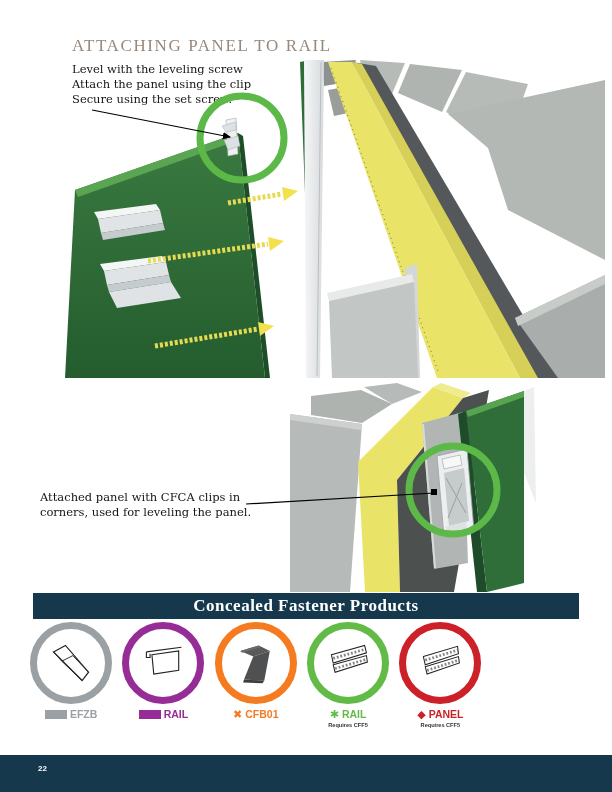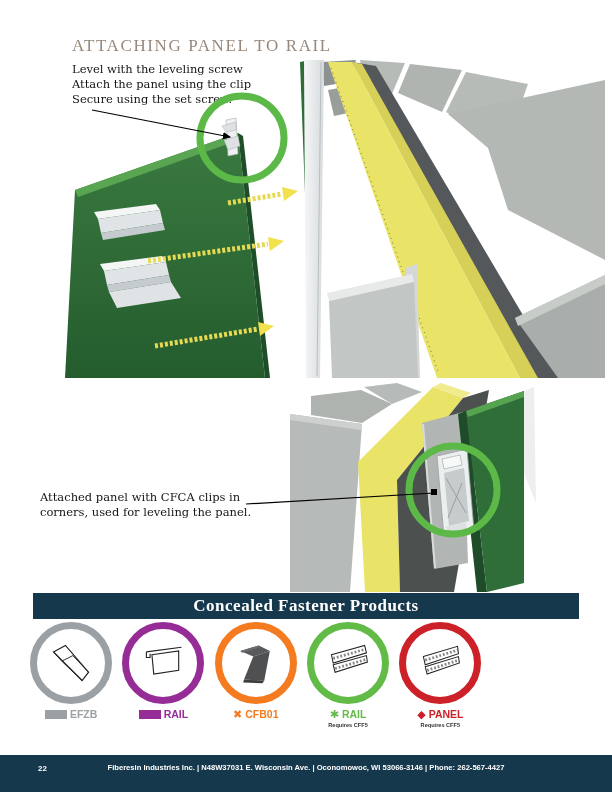--- a/index.html
+++ b/index.html
@@ -263,17 +263,16 @@
       </div>
       <div class="pnote">Requires CFF5</div>
     </div>
 
 
   </div>
 
   <div class="footer">
     <div class="pageno">22</div>
     <div class="flines">
-      <div>Fiberesin Industries Inc. | N48W37031 E. Wisconsin Ave. | Oconomowoc, WI 53066-3146 | Phone: 262-567-4427</div>
     </div>
   </div>
 
 </div>
 
 </body></html>

